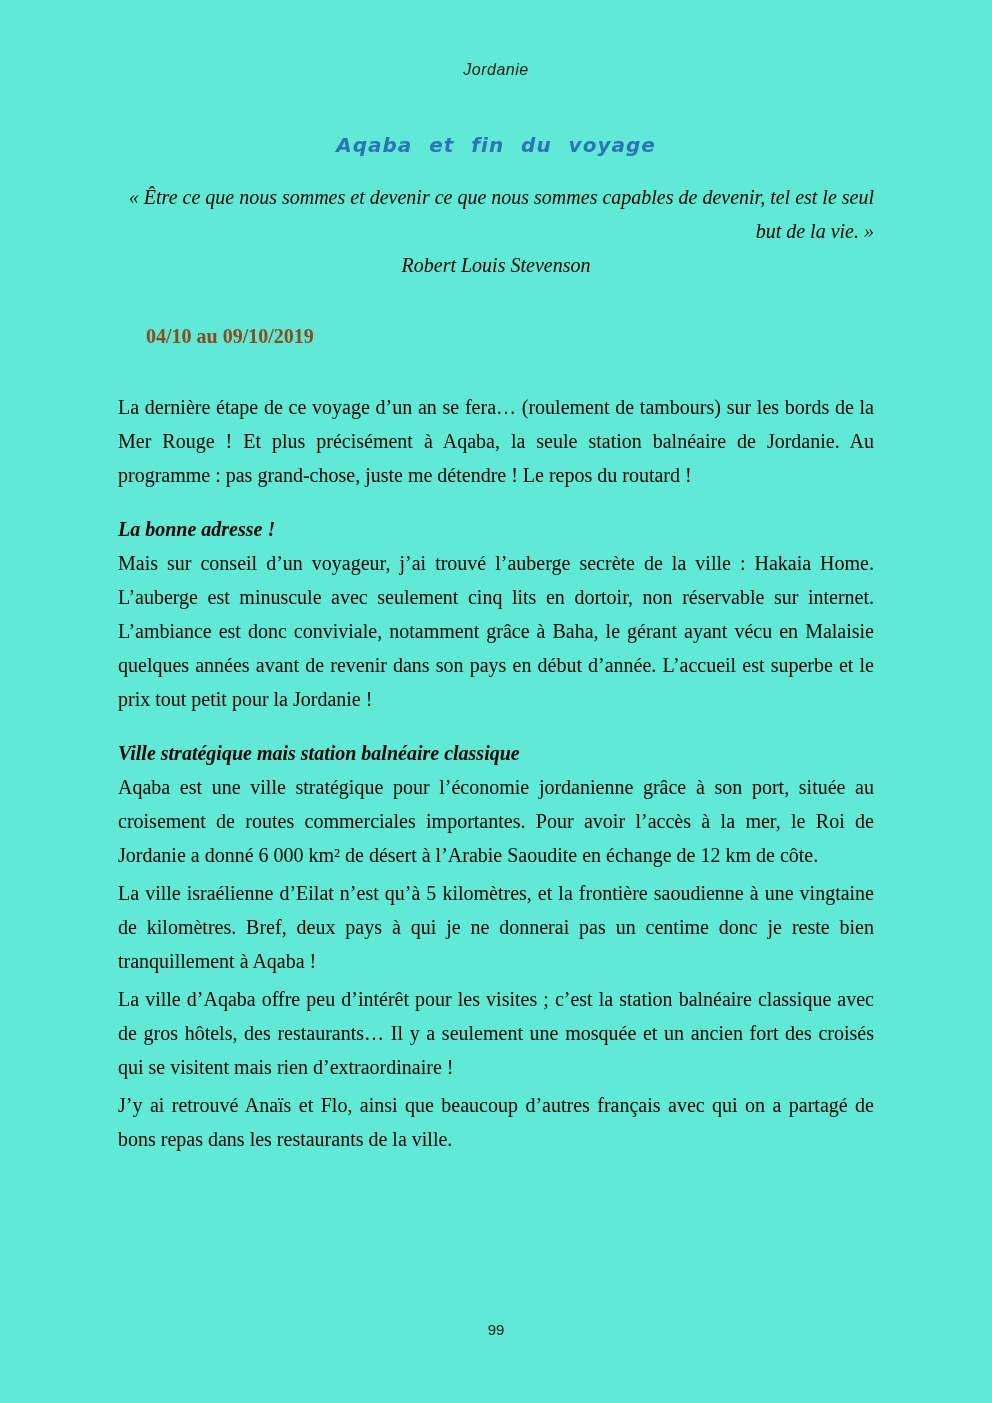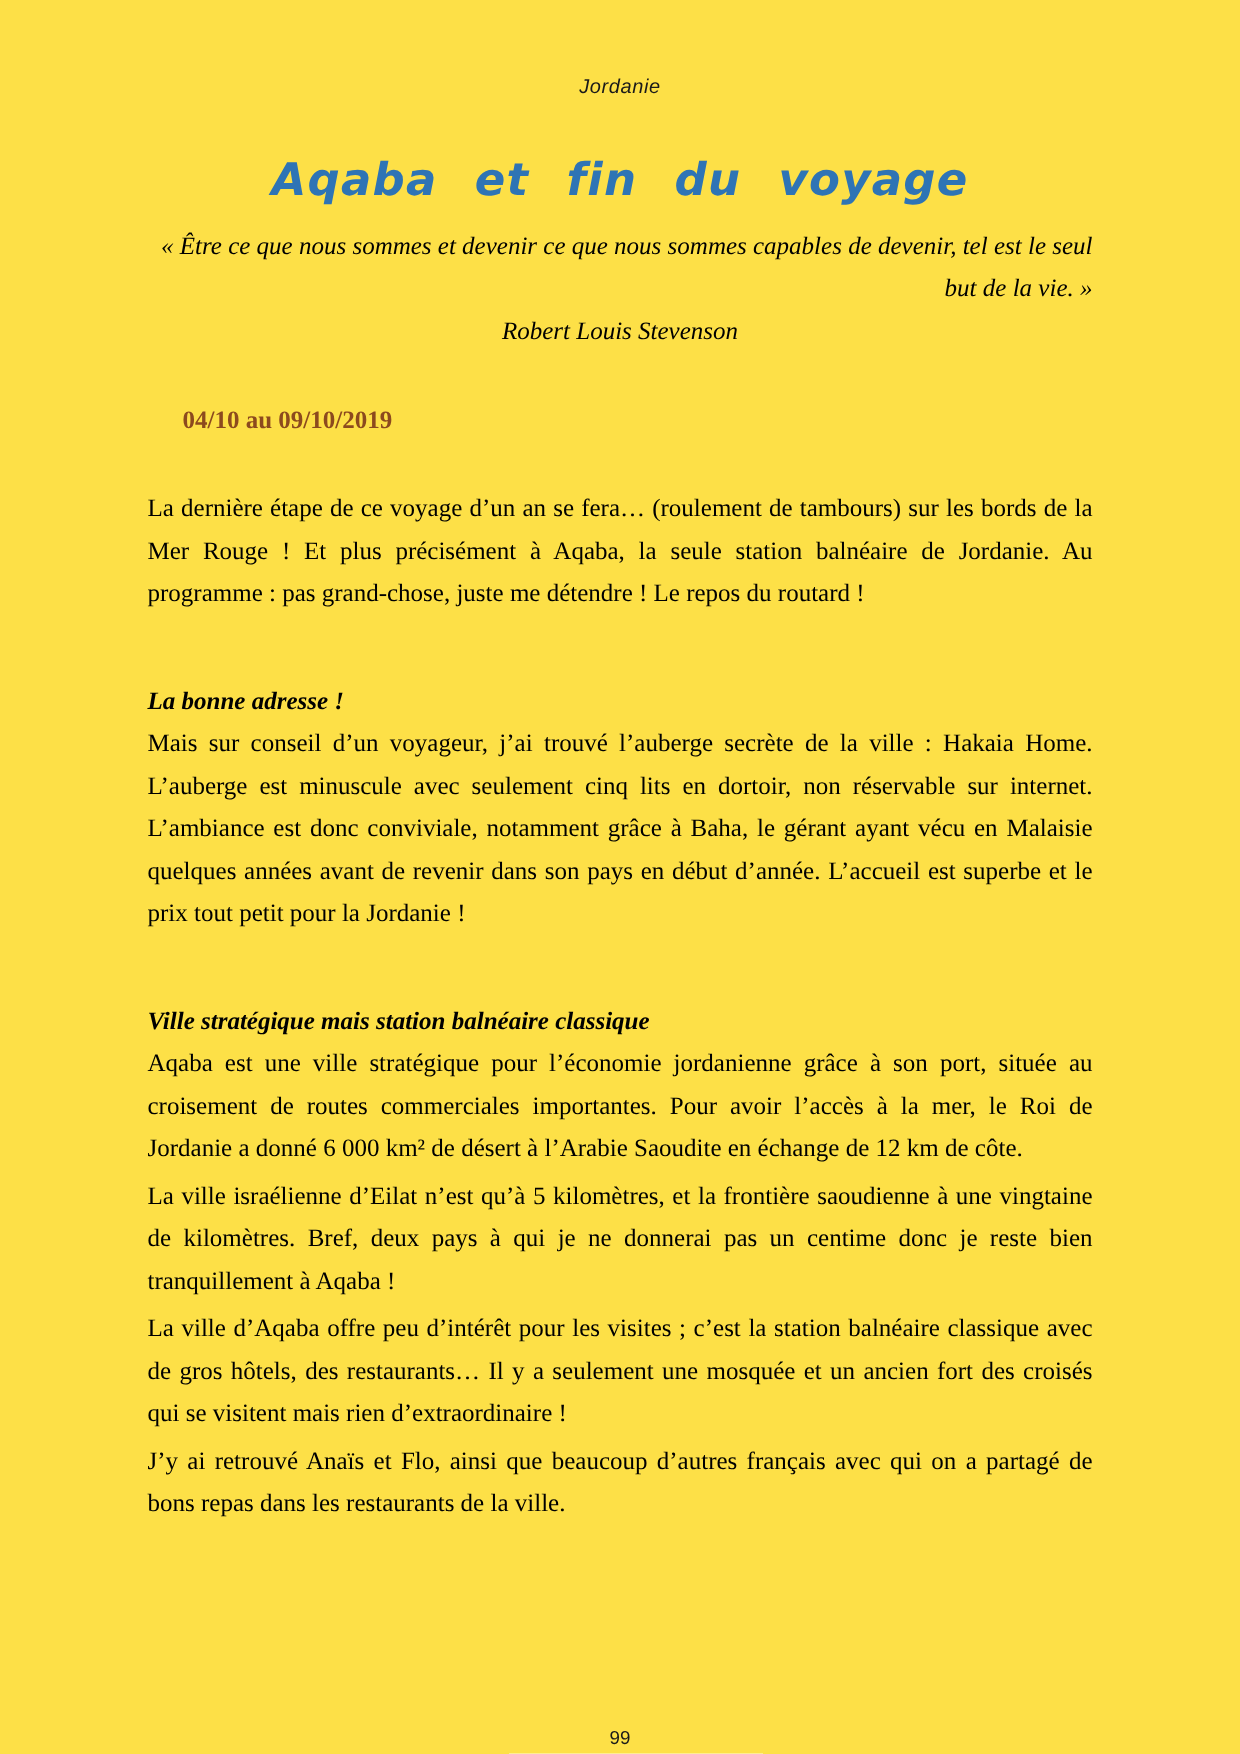--- a/index.html
+++ b/index.html
@@ -5,21 +5,21 @@
   html, body {
     margin: 0;
     padding: 0;
     background: #ffffff;
   }
   .page {
     position: relative;
     width: 992px;
     height: 1403px;
     margin: 0 auto;
-    background: #fde047;
+    background: #5eead4;
     overflow: hidden;
     box-sizing: border-box;
     padding: 60px 118px 0 118px;
     font-family: "Liberation Serif", serif;
     color: #000000;
   }
   .doc-header {
     text-align: center;
     font-family: "Liberation Sans", sans-serif;
     font-style: italic;
@@ -27,21 +27,21 @@
     line-height: 20px;
     letter-spacing: 0.5px;
     color: #1a1a1a;
   }
   .doc-title {
     margin-top: 45px;
     text-align: center;
     font-family: "DejaVu Sans", sans-serif;
     font-weight: bold;
     font-style: italic;
-    font-size: 36px;
+    font-size: 20px;
     line-height: 40px;
     letter-spacing: 1px;
     word-spacing: 0.45em;
     color: var(--title-blue, #2E74B5);
   }
   .quote {
     margin-top: 15px;
     text-align: right;
     font-style: italic;
     font-size: 20px;
@@ -64,29 +64,29 @@
   .para {
     margin: 0 0 4px 0;
     text-align: justify;
     font-size: 20px;
     line-height: 34px;
   }
   .intro-para {
     margin-top: 37px;
   }
   .section-heading {
-    margin-top: 52px;
+    margin-top: 20px;
     font-weight: bold;
     font-style: italic;
     font-size: 20px;
     line-height: 34px;
   }
   .page-number {
     position: absolute;
-    top: 1381px;
+    top: 1320px;
     left: 0;
     width: 100%;
     text-align: center;
     font-family: "Liberation Sans", sans-serif;
     font-size: 15px;
     line-height: 20px;
     color: #1a1a1a;
   }
 </style>
 </head>

